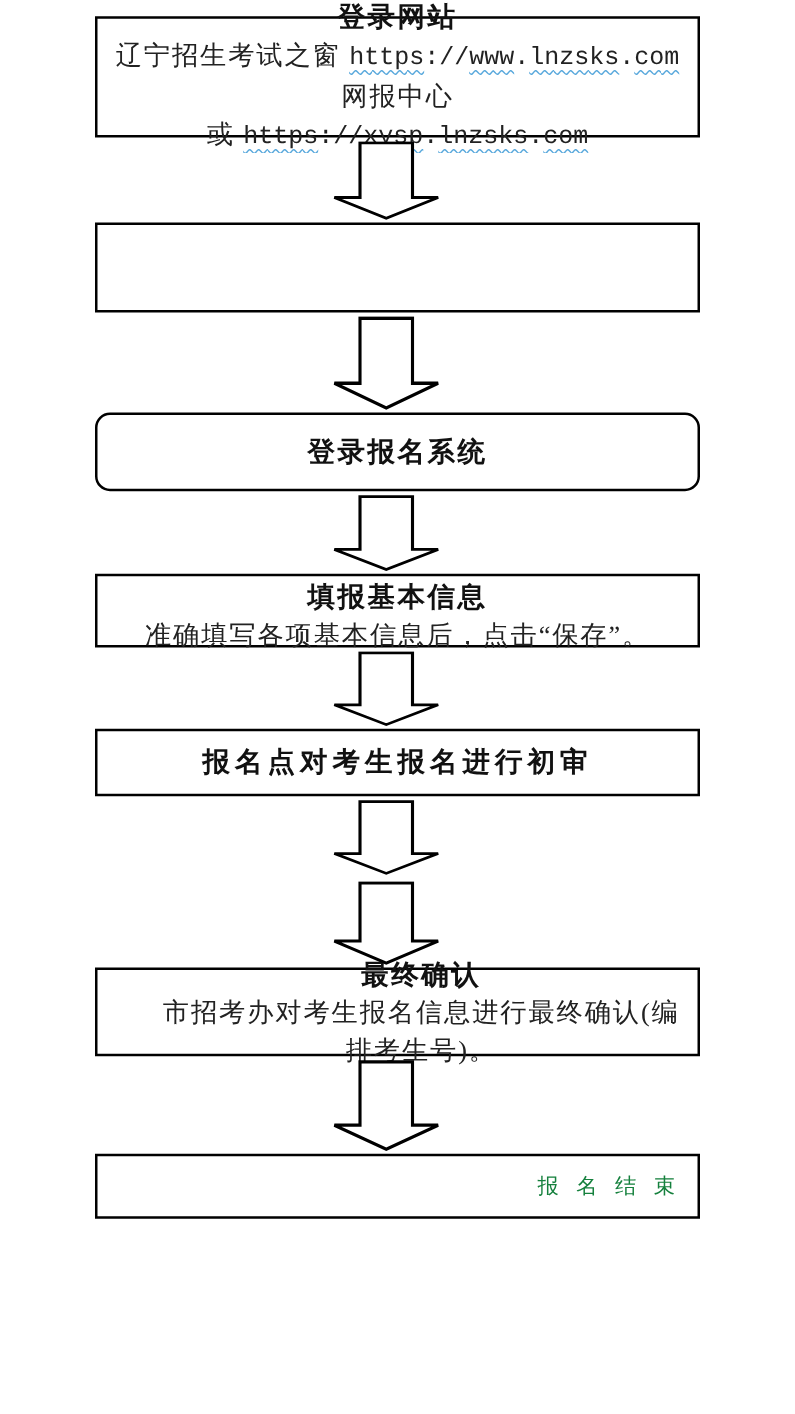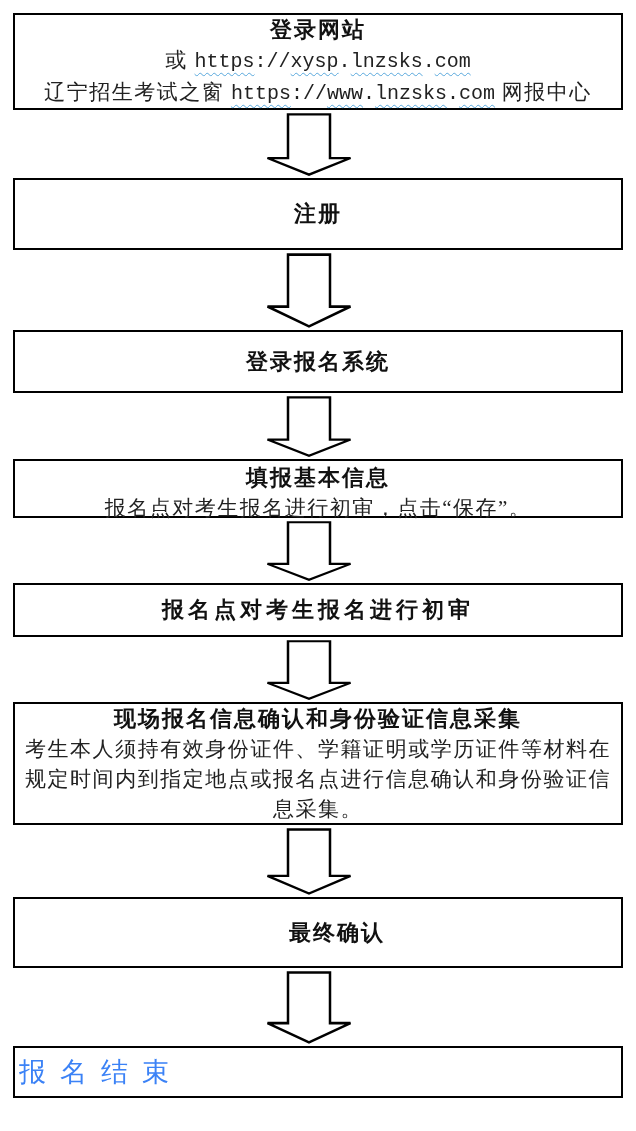--- a/index.html
+++ b/index.html
@@ -12,21 +12,21 @@
     width: 636px;
     height: 1131px;
     background: #ffffff;
     padding-top: 13px;
     box-sizing: border-box;
     overflow: hidden;
     font-family: "Liberation Serif", "DejaVu Serif", serif;
     color: #1c1c1c;
   }
   .box {
-    width: 610px;
+    width: 484px;
     margin: 0 auto;
     border: 2px solid #000000;
     box-sizing: border-box;
     background: #ffffff;
     display: flex;
     flex-direction: column;
     justify-content: center;
     padding: 2px 4px;
   }
   .box-title {
@@ -45,44 +45,44 @@
     letter-spacing: 1.5px;
     color: #222222;
   }
   .box-body.justify {
     text-align: justify;
     text-align-last: center;
     padding: 0 6px;
   }
   .spaced4  { letter-spacing: 4px; font-family: Liberation Serif, serif; }
   .plain-line {
-    text-align: left;
-    font-size: 27px;
+    text-align: right;
+    font-size: 17px;
     line-height: 30px;
     letter-spacing: 14px;
-    color: #3b82f6;
+    color: #15803d;
   }
   .url {
     font-family: "Liberation Mono", "DejaVu Sans Mono", monospace;
     font-size: 20px;
     letter-spacing: 0;
     white-space: nowrap;
   }
   .wavy {
     text-decoration-line: underline;
     text-decoration-style: wavy;
     text-decoration-color: #58a8dc;
     text-decoration-thickness: 1px;
     text-underline-offset: 5px;
     text-decoration-skip-ink: none;
   }
   
   .b1 { height: 97px; }
   .b2 { height: 72px; }
-  .b3 { height: 63px; }
+  .b3 { height: 63px; border-radius: 12px; }
   .b4 { height: 59px; justify-content: space-between; }
   .b5 { height: 54px; }
   .b6 { height: 123px; }
   .b7 { height: 71px; padding-left: 42px; }
   .b8 { height: 52px; }
   
   .arrow-zone {
     display: flex;
     align-items: center;
     justify-content: center;
@@ -102,84 +102,80 @@
     display: block;
   }
 </style>
 </head>
 <body>
 
 <div class="page">
 
   <div class="box b1">
     <div class="box-title">登录网站</div>
+    <div class="box-body"><span>辽宁招生考试之窗 </span><span class="url"><span class="wavy">https</span><span>://</span><span class="wavy">www</span><span>.</span><span class="wavy">lnzsks</span><span>.</span><span class="wavy">com</span></span><span> 网报中心</span></div>
     <div class="box-body"><span>或 </span><span class="url"><span class="wavy">https</span><span>://</span><span class="wavy">xysp</span><span>.</span><span class="wavy">lnzsks</span><span>.</span><span class="wavy">com</span></span></div>
-    <div class="box-body"><span>辽宁招生考试之窗 </span><span class="url"><span class="wavy">https</span><span>://</span><span class="wavy">www</span><span>.</span><span class="wavy">lnzsks</span><span>.</span><span class="wavy">com</span></span><span> 网报中心</span></div>
   </div>
 
   <div class="arrow-zone az1">
     <svg class="arrow" viewBox="0 0 86 70" preserveAspectRatio="none">
         <polygon points="22,1.5 64,1.5 64,50 84.5,50 43,68.5 1.5,50 22,50" fill="#ffffff" stroke="#000000" stroke-width="2.5" stroke-linejoin="miter"></polygon>
       </svg>
   </div>
 
   <div class="box b2">
-    <div class="box-title">注册</div>
   </div>
 
   <div class="arrow-zone az2">
     <svg class="arrow" viewBox="0 0 86 70" preserveAspectRatio="none">
         <polygon points="22,1.5 64,1.5 64,50 84.5,50 43,68.5 1.5,50 22,50" fill="#ffffff" stroke="#000000" stroke-width="2.5" stroke-linejoin="miter"></polygon>
       </svg>
   </div>
 
   <div class="box b3">
     <div class="box-title">登录报名系统</div>
   </div>
 
   <div class="arrow-zone az3">
     <svg class="arrow" viewBox="0 0 86 70" preserveAspectRatio="none">
         <polygon points="22,1.5 64,1.5 64,50 84.5,50 43,68.5 1.5,50 22,50" fill="#ffffff" stroke="#000000" stroke-width="2.5" stroke-linejoin="miter"></polygon>
       </svg>
   </div>
 
   <div class="box b4">
     <div class="box-title">填报基本信息</div>
-    <div class="box-body">报名点对考生报名进行初审，点击“保存”。</div>
+    <div class="box-body">准确填写各项基本信息后，点击“保存”。</div>
   </div>
 
   <div class="arrow-zone az4">
     <svg class="arrow" viewBox="0 0 86 70" preserveAspectRatio="none">
         <polygon points="22,1.5 64,1.5 64,50 84.5,50 43,68.5 1.5,50 22,50" fill="#ffffff" stroke="#000000" stroke-width="2.5" stroke-linejoin="miter"></polygon>
       </svg>
   </div>
 
   <div class="box b5">
     <div class="box-title spaced4">报名点对考生报名进行初审</div>
   </div>
 
   <div class="arrow-zone az5">
     <svg class="arrow" viewBox="0 0 86 70" preserveAspectRatio="none">
         <polygon points="22,1.5 64,1.5 64,50 84.5,50 43,68.5 1.5,50 22,50" fill="#ffffff" stroke="#000000" stroke-width="2.5" stroke-linejoin="miter"></polygon>
       </svg>
   </div>
 
-  <div class="box b6">
-    <div class="box-title">现场报名信息确认和身份验证信息采集</div>
-    <div class="box-body justify">考生本人须持有效身份证件、学籍证明或学历证件等材料在规定时间内到指定地点或报名点进行信息确认和身份验证信息采集。</div>
-  </div>
 
   <div class="arrow-zone az6">
     <svg class="arrow" viewBox="0 0 86 70" preserveAspectRatio="none">
         <polygon points="22,1.5 64,1.5 64,50 84.5,50 43,68.5 1.5,50 22,50" fill="#ffffff" stroke="#000000" stroke-width="2.5" stroke-linejoin="miter"></polygon>
       </svg>
   </div>
 
   <div class="box b7">
     <div class="box-title">最终确认</div>
+    <div class="box-body">市招考办对考生报名信息进行最终确认(编排考生号)。</div>
   </div>
 
   <div class="arrow-zone az7">
     <svg class="arrow" viewBox="0 0 86 70" preserveAspectRatio="none">
         <polygon points="22,1.5 64,1.5 64,50 84.5,50 43,68.5 1.5,50 22,50" fill="#ffffff" stroke="#000000" stroke-width="2.5" stroke-linejoin="miter"></polygon>
       </svg>
   </div>
 
   <div class="box b8">
     <div class="plain-line">报名结束</div>

